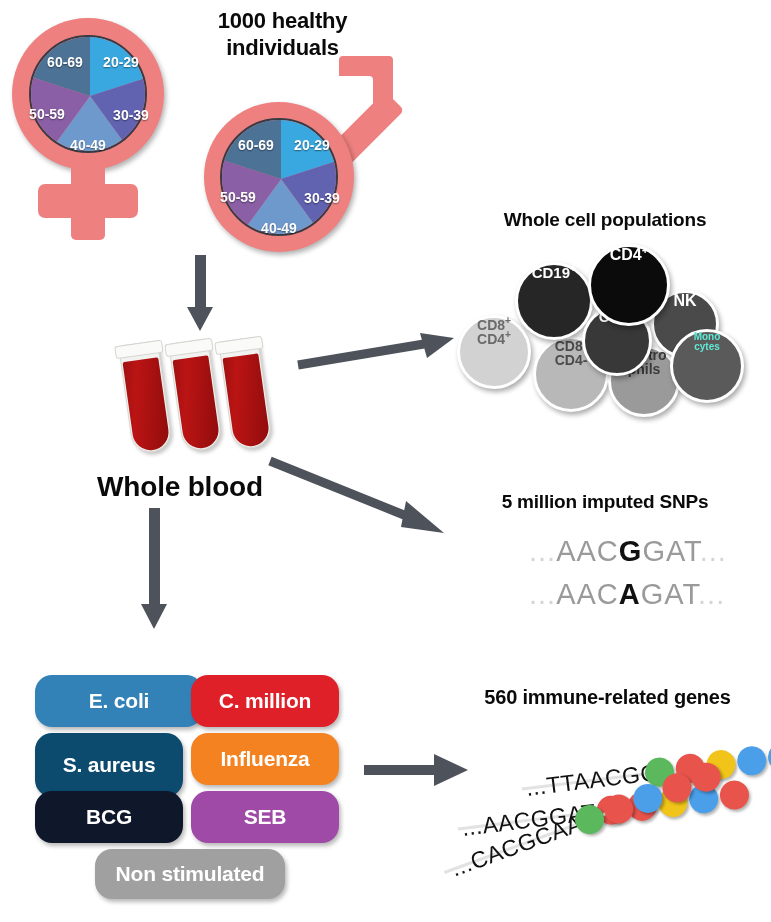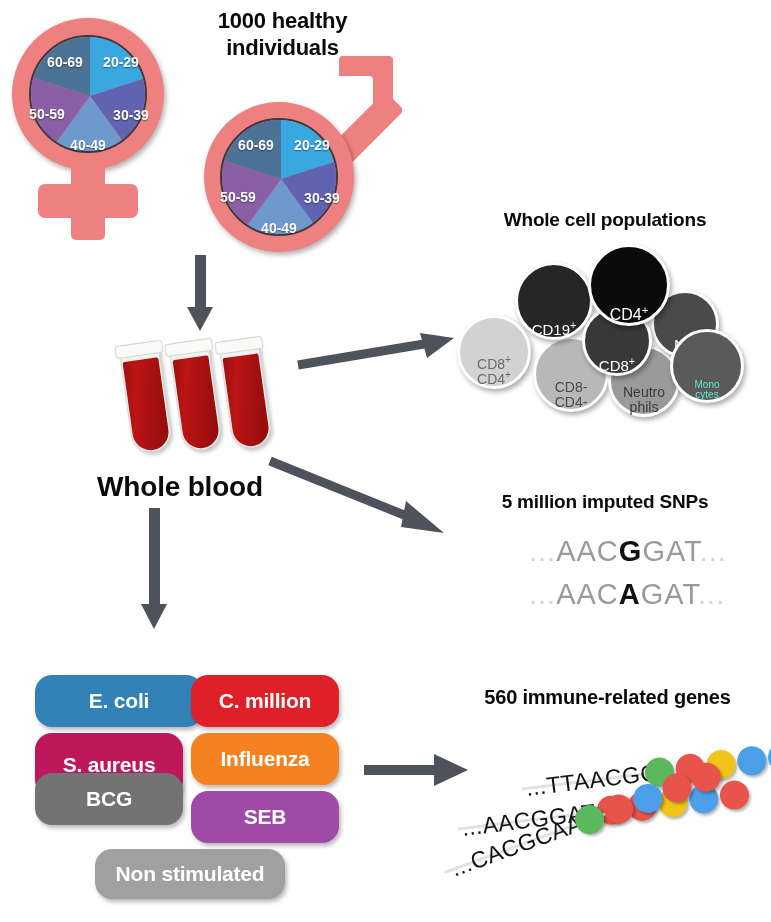--- a/index.html
+++ b/index.html
@@ -95,24 +95,24 @@
   .arrow .line { position: absolute; background: #4d525b; }
   .arrow .head { position: absolute; width: 0; height: 0; }
 
   
   .cell {
     position: absolute;
     border-radius: 50%;
     border: 3px solid #ffffff;
     box-shadow: 2px 3px 5px rgba(0,0,0,0.33);
     display: flex;
-    align-items: flex-end;
+    align-items: flex-start;
     justify-content: center;
     text-align: center;
-    font-weight: normal;
+    font-weight: bold;
     line-height: 1.02;
   }
   .cell sup { font-size: 0.72em; vertical-align: super; line-height: 0; }
 
   
   .snprow {
     position: absolute;
     white-space: nowrap;
     font-family: "Liberation Sans", sans-serif;
     letter-spacing: 1px;
@@ -307,23 +307,23 @@
   <div class="snprow" style="left:494px; top:535px; font-size:29px;">
     <span class="blur">...</span><span class="mid">AAC</span><span class="dark">G</span><span class="mid">GAT</span><span class="blur">...</span>
   </div>
   <div class="snprow" style="left:494px; top:578px; font-size:29px;">
     <span class="blur">...</span><span class="mid">AAC</span><span class="dark">A</span><span class="mid">GAT</span><span class="blur">...</span>
   </div>
 
   <div style="position:absolute; left:35px; top:675px; width:310px; height:225px;">
     <div class="stimbox" style="left:0px; top:0px; width:168px; height:52px; background:#3282b8; font-size:21px;">E. coli</div>
     <div class="stimbox" style="left:156px; top:0px; width:148px; height:52px; background:#e02028; font-size:21px;">C. million</div>
-    <div class="stimbox" style="left:0px; top:58px; width:148px; height:64px; background:#be185d; font-size:21px;">S. aureus</div>
+    <div class="stimbox" style="left:0px; top:58px; width:148px; height:64px; background:#0c4a6e; font-size:21px;">S. aureus</div>
     <div class="stimbox" style="left:156px; top:58px; width:148px; height:52px; background:#f58220; font-size:21px;">Influenza</div>
-    <div class="stimbox" style="left:0px; top:98px; width:148px; height:52px; background:#737373; font-size:21px;">BCG</div>
+    <div class="stimbox" style="left:0px; top:116px; width:148px; height:52px; background:#0f172a; font-size:21px;">BCG</div>
     <div class="stimbox" style="left:156px; top:116px; width:148px; height:52px; background:#a04aa8; font-size:21px;">SEB</div>
     <div class="stimbox" style="left:60px; top:174px; width:190px; height:50px; background:#a0a0a0; font-size:21px;">Non stimulated</div>
   </div>
 
   <div class="arrow" style="left:362px; top:750px; width:110px; height:40px;">
     <svg width="110" height="40" viewBox="0 0 110 40">
       <path d="M2 20 L78 20" stroke="#4d525b" stroke-width="10" fill="none"></path>
       <path d="M106 20 L72 4 L72 36 Z" fill="#4d525b"></path>
     </svg>
   </div>

